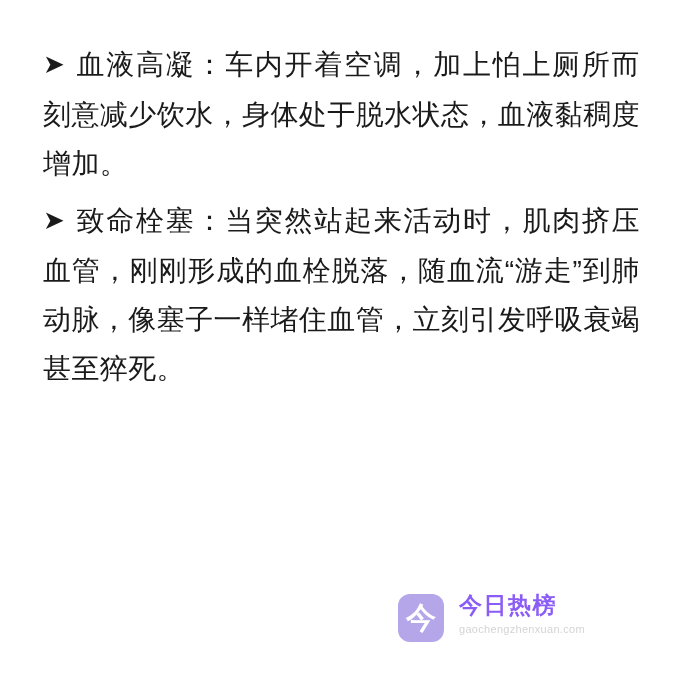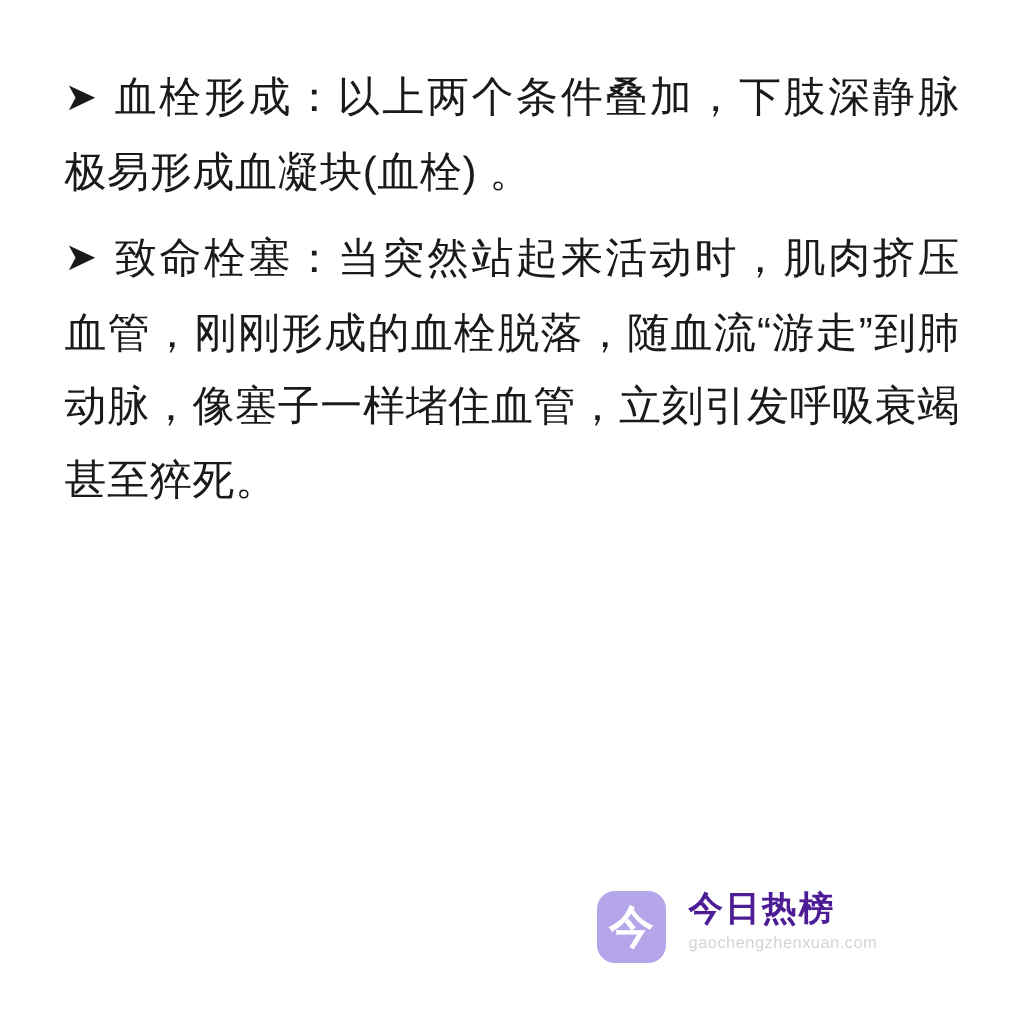--- a/index.html
+++ b/index.html
@@ -64,42 +64,42 @@
   }
   .wm-col {
     position: absolute;
     left: 74px;
     top: 46px;
     white-space: nowrap;
   }
   .wm-title {
     font-size: 23px;
     font-weight: 700;
-    color: #4c1d95;
+    color: #8b5cf6;
     line-height: 24px;
     letter-spacing: 1.5px;
   }
   .wm-url {
     font-size: 11px;
     color: #d4d4d4;
     line-height: 17px;
     margin-top: 4px;
     letter-spacing: 0.3px;
   }
 </style>
 </head>
 <body>
 
 <div class="page">
 
   <div class="content">
 
 
+    <p class="para"><span class="bullet">➤</span><span>血液高凝：车内开着空调，加上怕上厕所而刻意减少饮水，身体处于脱水状态，血液黏稠度增加。</span></p>
 
-    <p class="para"><span class="bullet">➤</span><span>血栓形成：以上两个条件叠加，下肢深静脉极易形成血凝块(血栓) 。</span></p>
 
     <p class="para"><span class="bullet">➤</span><span>致命栓塞：当突然站起来活动时，肌肉挤压血管，刚刚形成的血栓脱落，随血流“游走”到肺动脉，像塞子一样堵住血管，立刻引发呼吸衰竭甚至猝死。</span></p>
 
   </div>
 
   <div class="watermark">
     <div class="wm-icon">
       <span>今</span>
     </div>
     <div class="wm-col">

